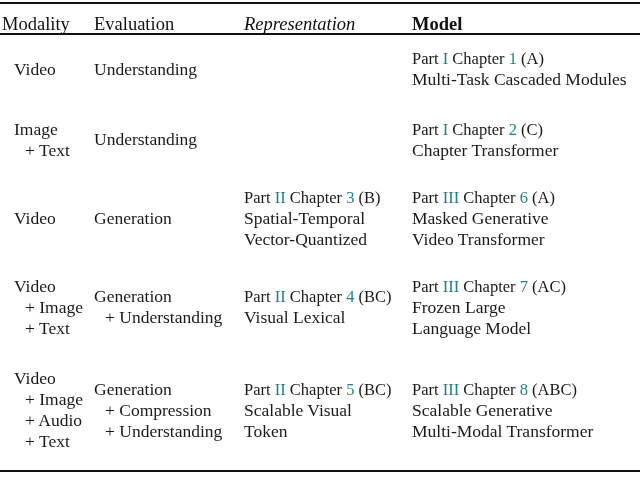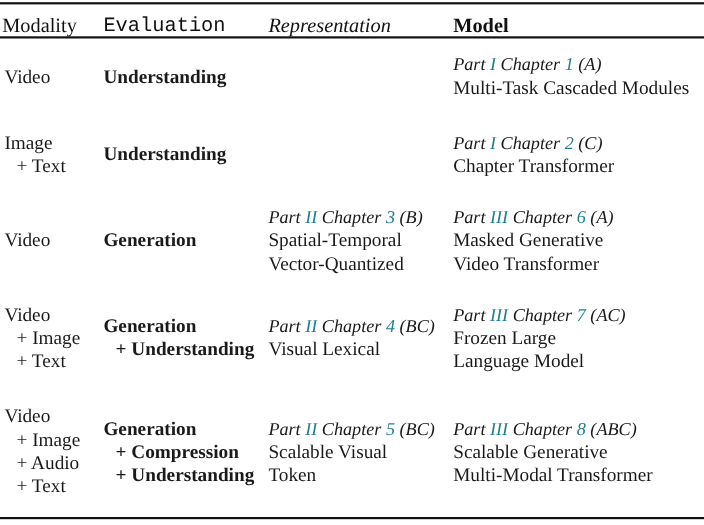--- a/index.html
+++ b/index.html
@@ -51,44 +51,43 @@
     text-align: left;
     vertical-align: bottom;
     font-weight: normal;
     font-size: 18.5px;
     line-height: 1.0;
     padding: 0;
     height: 33px;
     color: #111111;
   }
   thead th .hd { display: block; padding-left: 2px; }
-  thead th.th-evaluation .hd     { padding-left: 6px; font-family: Liberation Mono, monospace; }
+  thead th.th-evaluation .hd     { padding-left: 6px; }
   thead th.th-representation .hd { padding-left: 4px; font-style: italic; }
   thead th.th-model .hd          { padding-left: 4px; font-weight: bold; }
 
   tbody td {
     padding: 0;
     vertical-align: middle;
     font-size: 17.5px;
     line-height: 21px;
     color: #1a1a1a;
   }
 
   .cell { display: block; }
   .cell .ln { display: block; white-space: nowrap; }
   .cell .ln.ind { padding-left: 11px; }
 
-  td.td-modality .cell       { padding-left: 4px; }
-  td.td-evaluation .cell     { padding-left: 6px; font-weight: bold; }
+  td.td-modality .cell       { padding-left: 14px; }
+  td.td-evaluation .cell     { padding-left: 6px; }
   td.td-representation .cell { padding-left: 4px; }
   td.td-model .cell          { padding-left: 4px; }
 
   .ref {
     display: block;
-    font-style: italic;
     font-size: 16.5px;
     line-height: 21px;
     white-space: nowrap;
     color: #1a1a1a;
   }
   .ref .num { color: #1f7f8c; }
 
   tbody tr.r1 td { height: 72px; }
   tbody tr.r2 td { height: 69px; }
   tbody tr.r3 td { height: 88px; }

